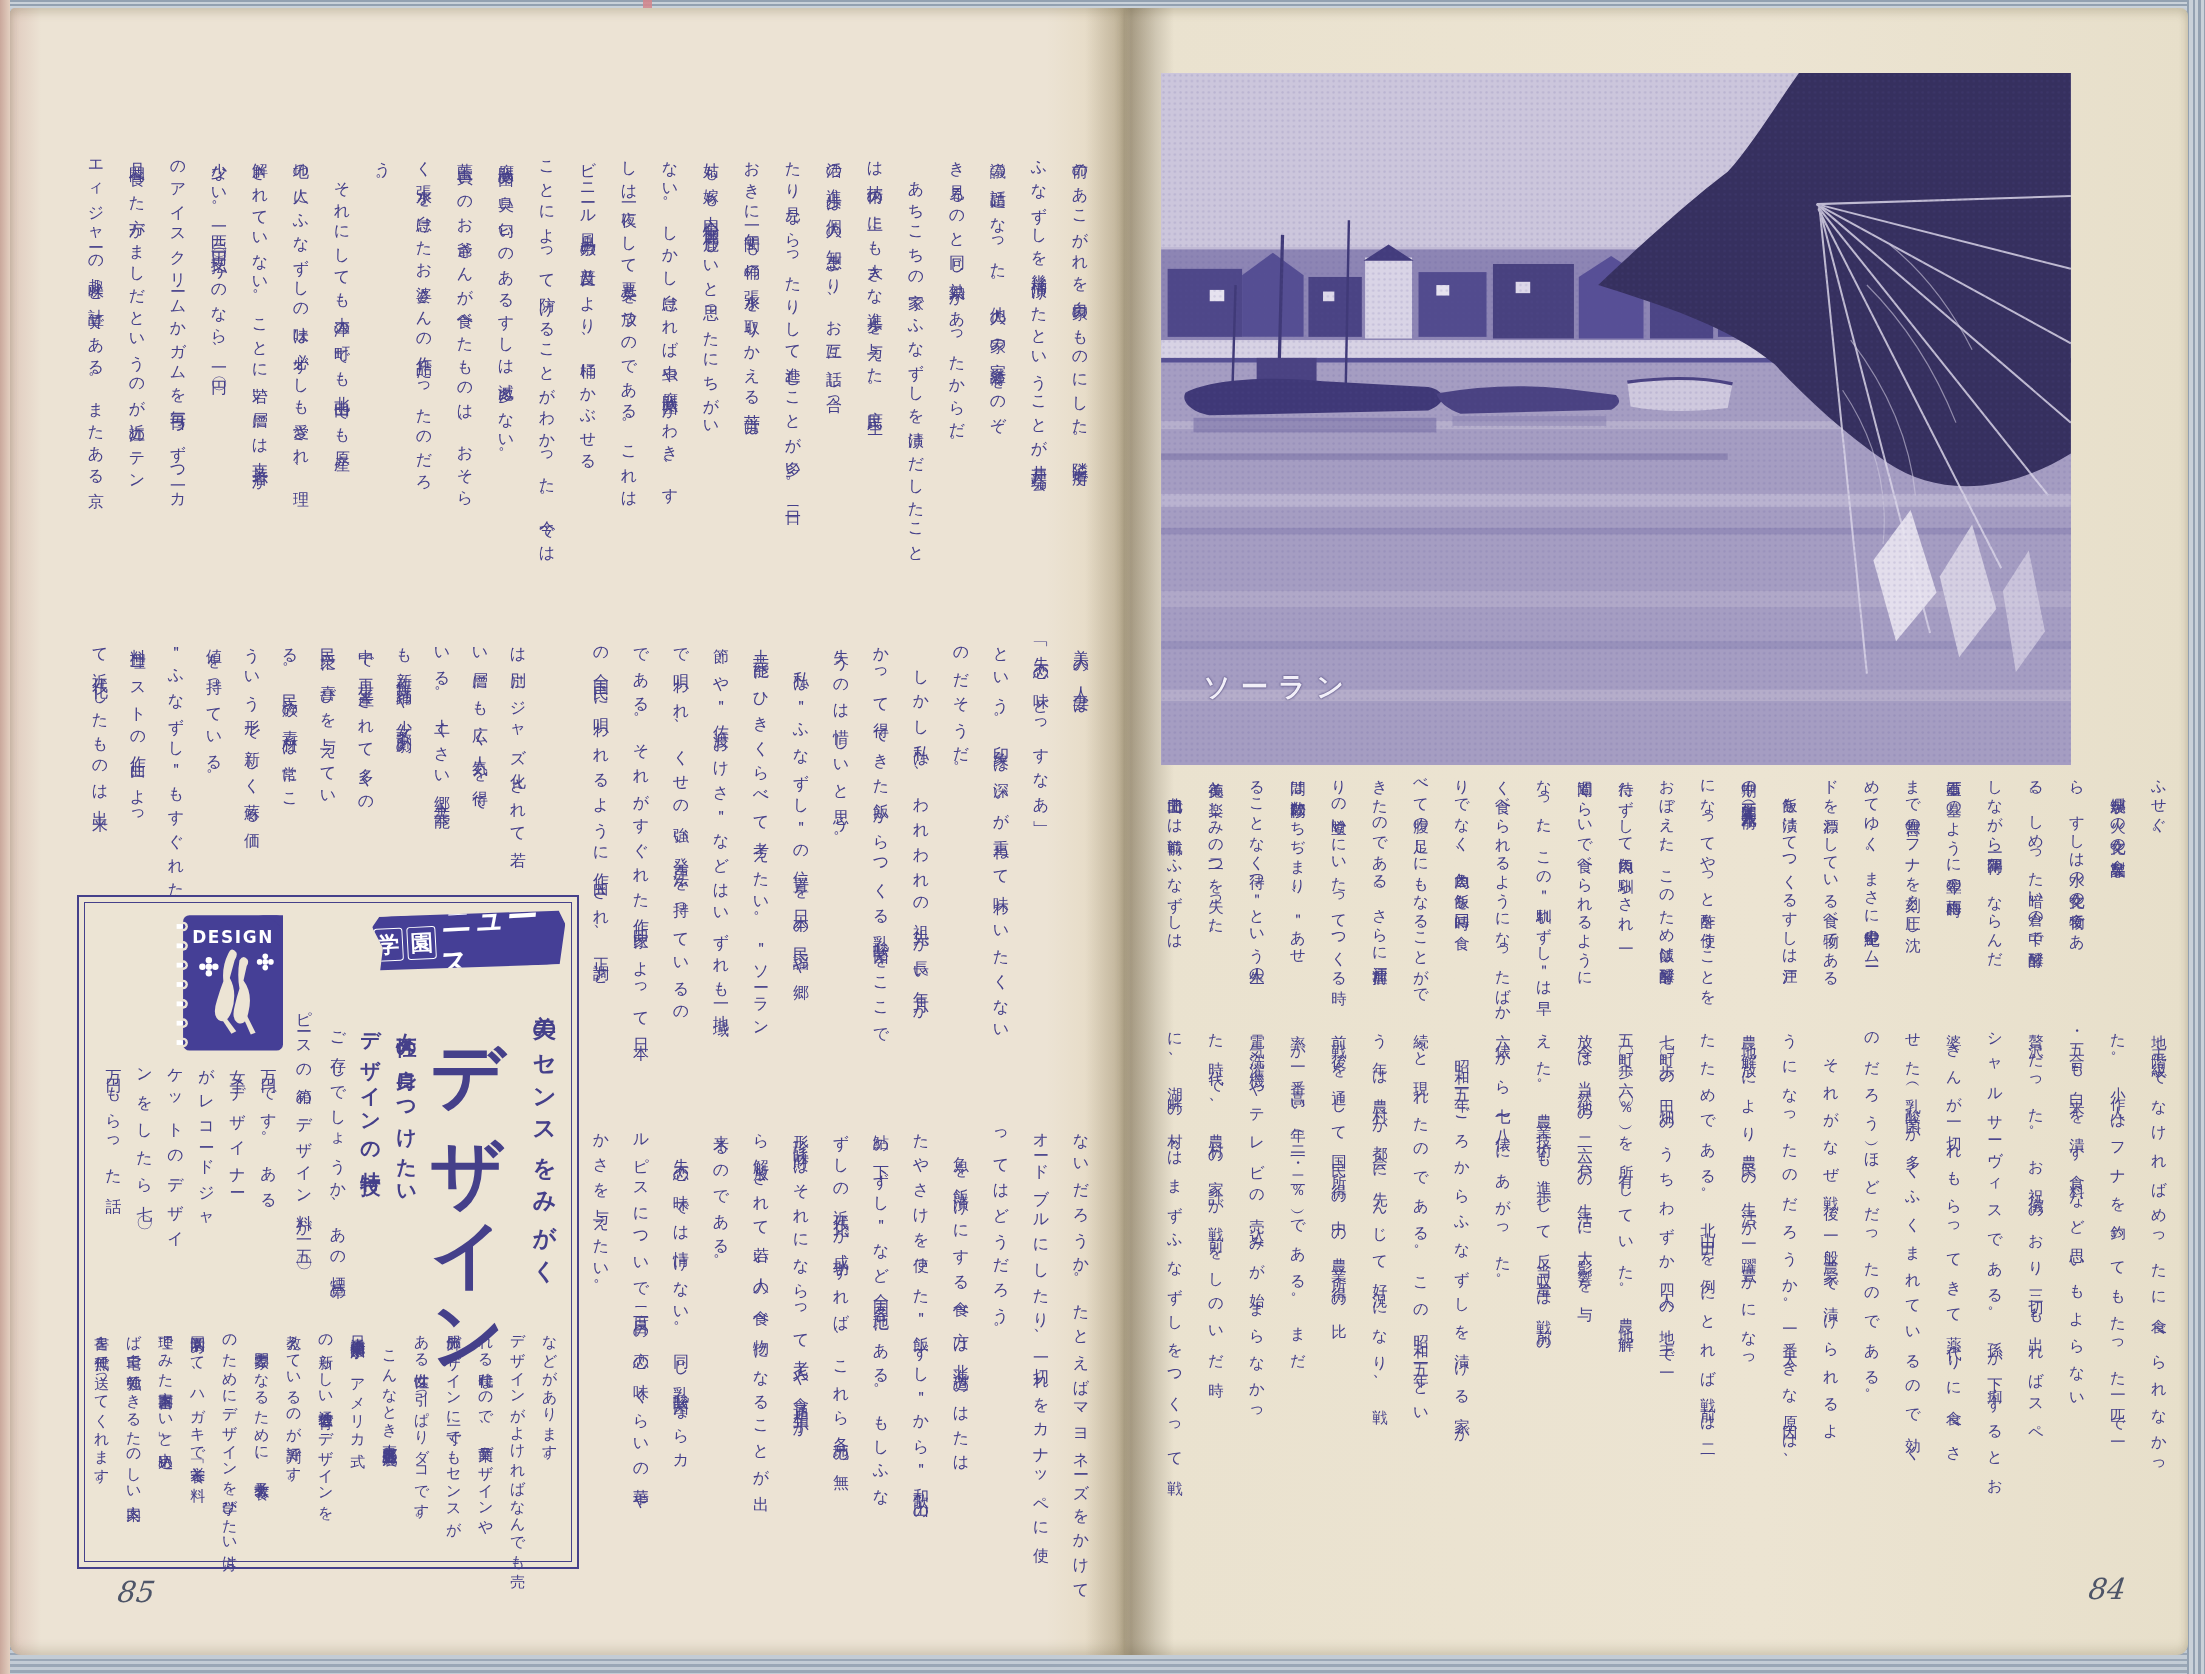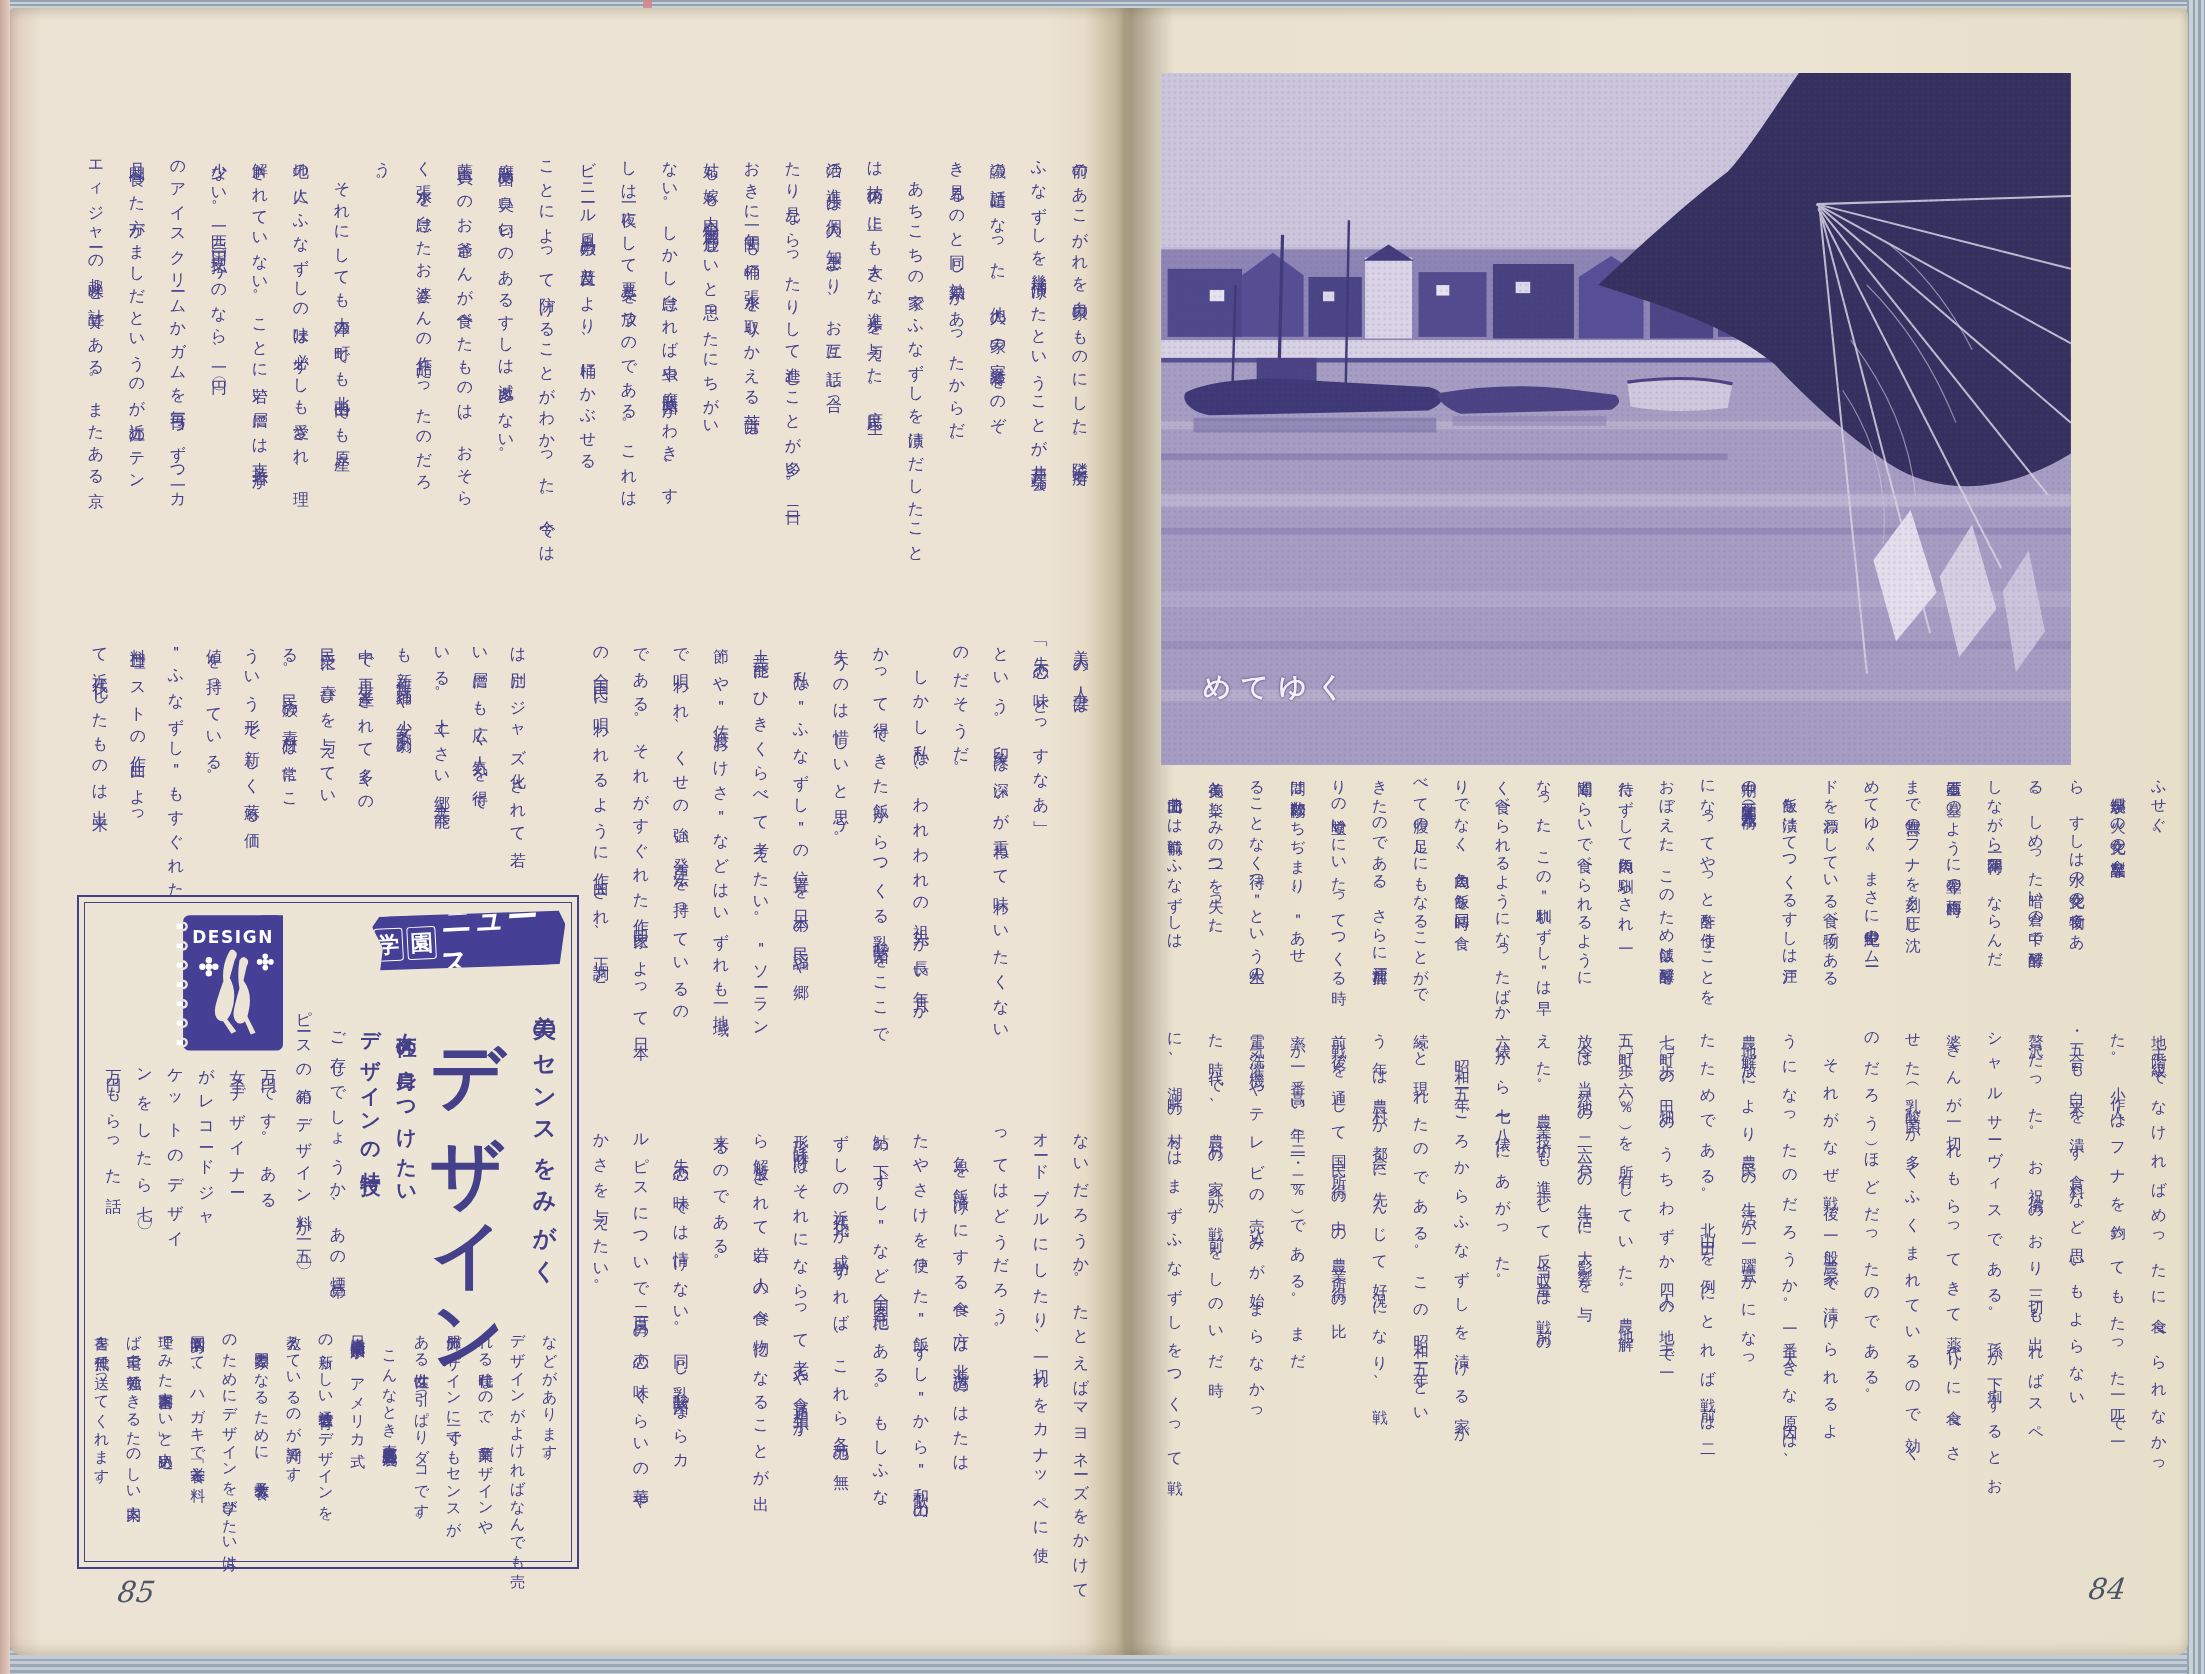--- a/index.html
+++ b/index.html
@@ -165,21 +165,21 @@
         <path d="M872,262 Q942,332 982,432"></path>
         <path d="M852,330 Q922,422 932,522"></path>
         <path d="M842,392 Q902,482 892,582"></path>
       </g>
 
       <polygon points="880,602 926,540 958,642 908,702" fill="#e8e4f0" opacity="0.92"></polygon>
       <polygon points="962,622 1002,558 1032,662 986,722" fill="#ddd8e8" opacity="0.85"></polygon>
       <polygon points="1040,640 1072,590 1092,690 1056,740" fill="#d3cde1" opacity="0.8"></polygon>
       <rect width="1124" height="855" fill="url(#dots)"></rect>
     </svg>
-    <div id="photo-caption">めてゆく</div>
+    <div id="photo-caption">ソーラン</div>
   </div>
 
   <div class="vband" id="p84-top">
       <div class="vcol">ふせぐ。</div>
       <div class="vcol">　燻製が火の文化の食製品な</div>
       <div class="vcol">ら、すしは水の文化の食物であ</div>
       <div class="vcol">る。しめった暗い倉の中で醱酵</div>
       <div class="vcol">しながら一年間待つ。ならんだ</div>
       <div class="vcol">重石は墓のように翌年の梅雨時</div>
       <div class="vcol">まで無言のフナを刻々と圧し沈</div>

